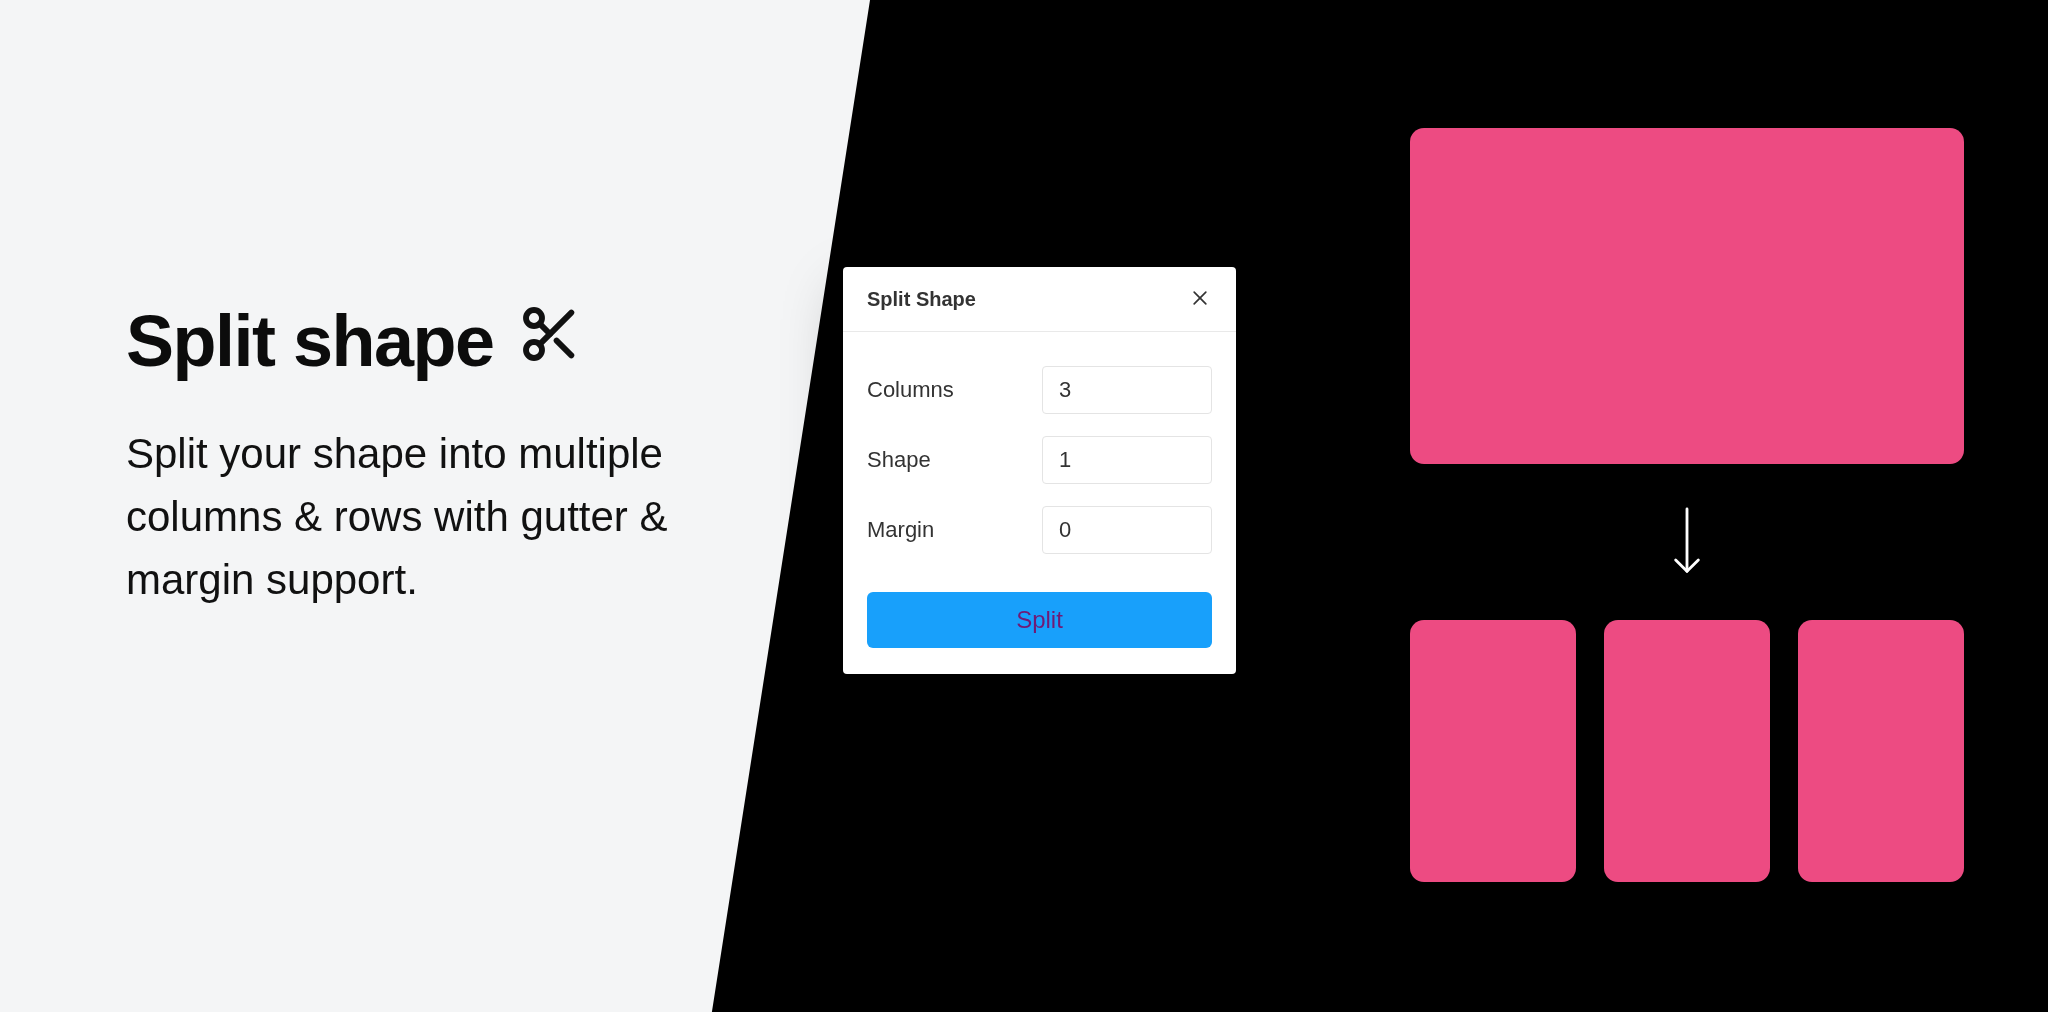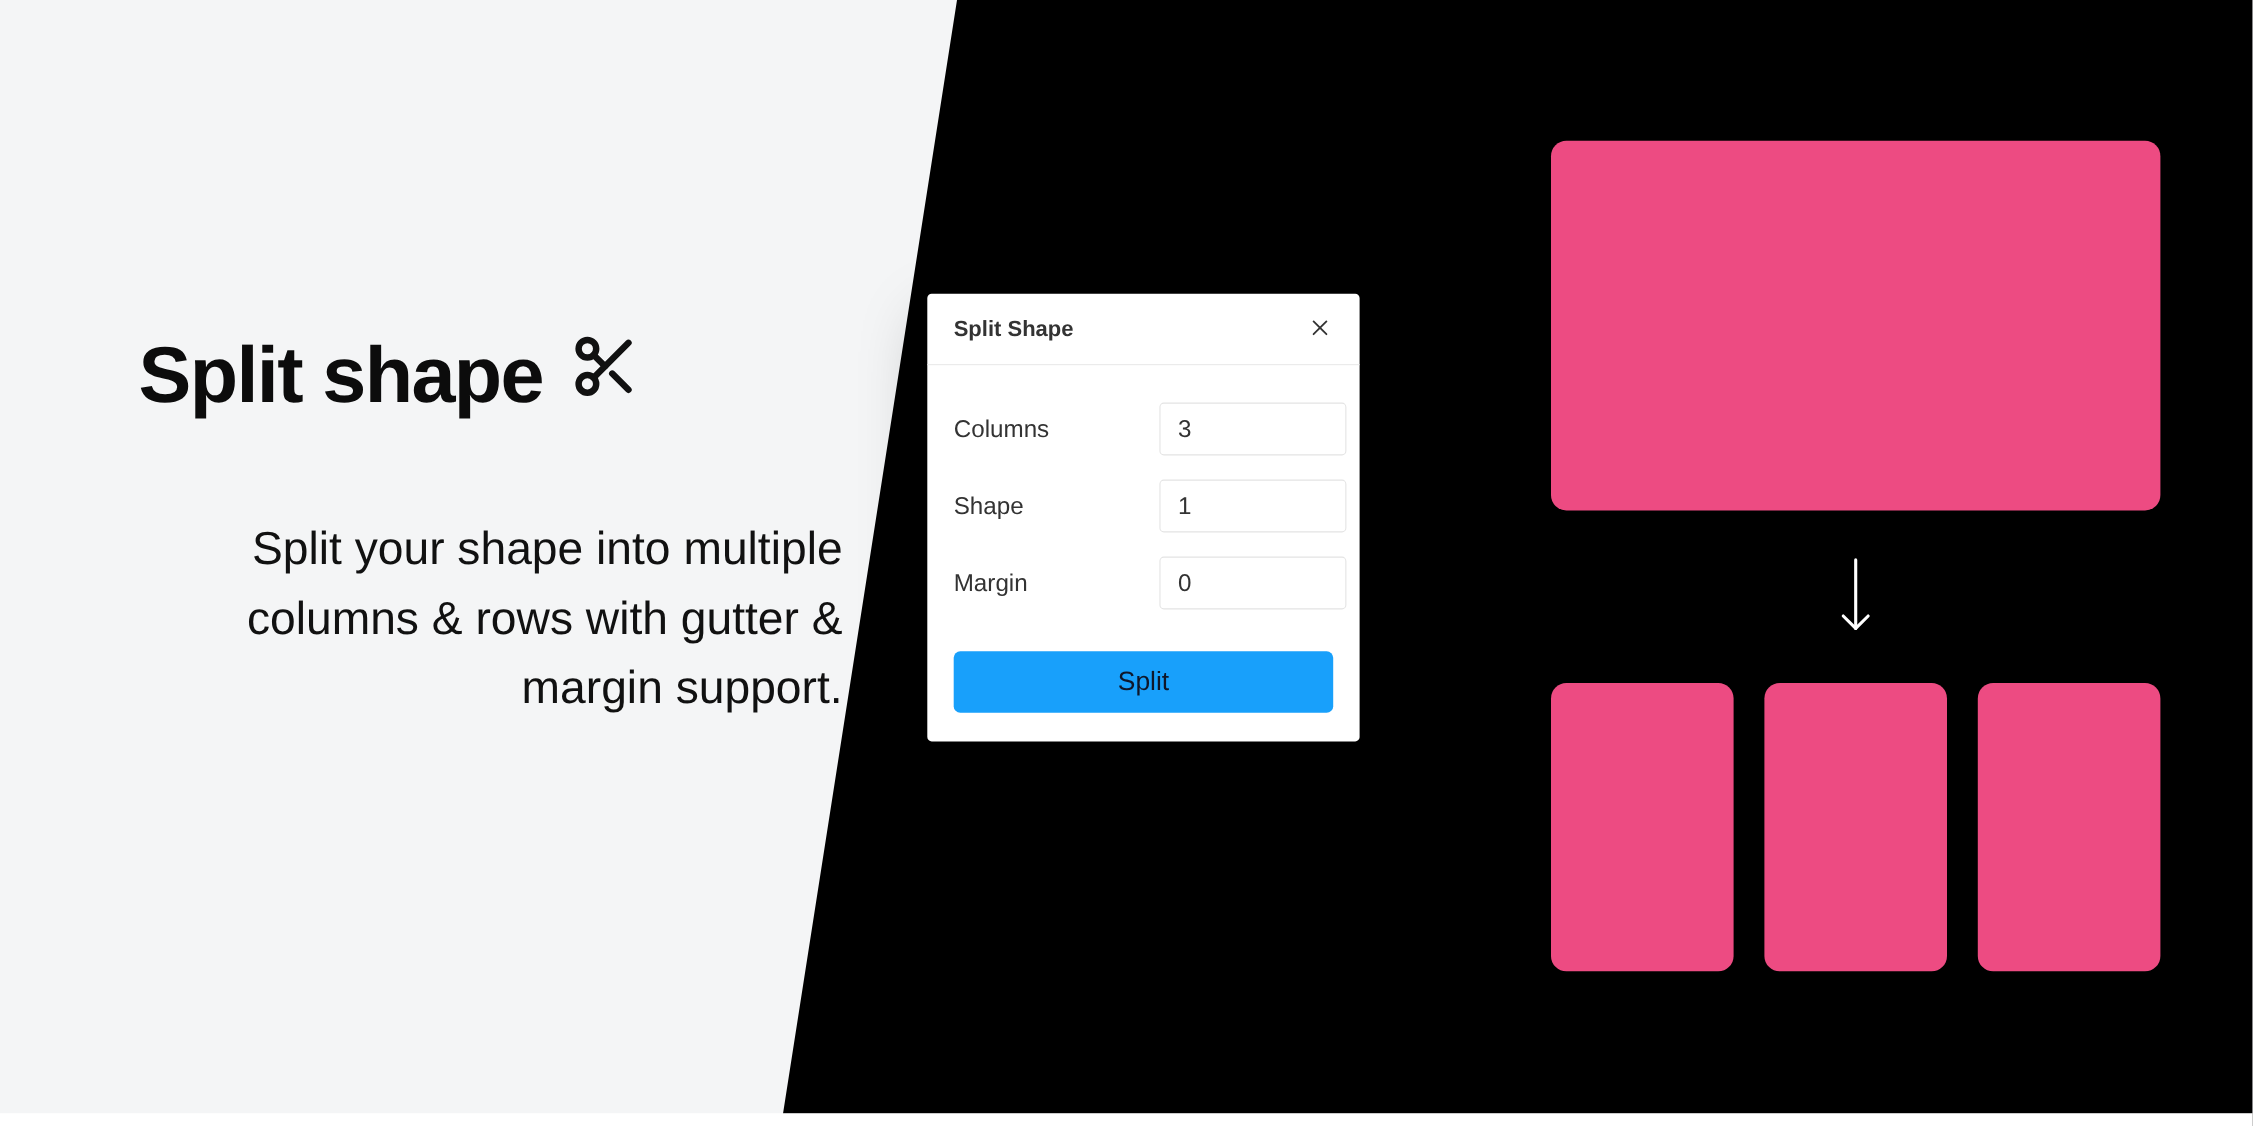--- a/index.html
+++ b/index.html
@@ -20,26 +20,25 @@
   }
   .promo-title {
     font-size: 72px;
     font-weight: 800;
     letter-spacing: -1.5px;
     display: flex;
     align-items: center;
     gap: 24px;
   }
   .promo-desc {
-    margin-top: 85px;
+    margin-top: 40px;
     font-size: 42px;
     line-height: 1.5;
     font-weight: 400;
     color: #111;
-    text-align: right;
   }
   .scissors-icon { width: 64px; height: 64px; color: #111; }
 
   
   .panel {
     position: absolute;
     left: 843px; top: 267px;
     width: 393px;
     background: #fff;
     border-radius: 4px;
@@ -49,40 +48,40 @@
   .panel-header {
     display: flex; align-items: center; justify-content: space-between;
     padding: 20px 24px;
     border-bottom: 1px solid #e9e9e9;
   }
   .panel-title { font-size: 20px; font-weight: 700; color: #333; }
   .close-btn {
     width: 24px; height: 24px; display: flex; align-items: center; justify-content: center;
     color: #333; cursor: pointer; border: none; background: transparent;
   }
-  .panel-body { padding: 18px 12px 8px 24px; }
+  .panel-body { padding: 18px 24px 8px 24px; }
   .field-row {
     display: flex; align-items: center; justify-content: space-between;
     margin: 16px 0 22px 0;
   }
   .field-label { font-size: 22px; color: #333; }
   .field-input {
     width: 170px; height: 48px;
     border: 1px solid #e4e4e4;
     border-radius: 4px;
     padding: 0 16px;
     font-size: 22px;
     color: #333;
     background: #fff;
   }
   .panel-footer { padding: 8px 24px 26px 24px; }
   .split-btn {
     width: 100%; height: 56px;
     background: #18a0fb;
-    color: #0f172a;
+    color: #701a75;
     font-size: 24px;
     border: none; border-radius: 6px;
     cursor: pointer;
   }
 
   
   .example {
     position: absolute;
     left: 1410px; top: 128px;
     width: 554px;

